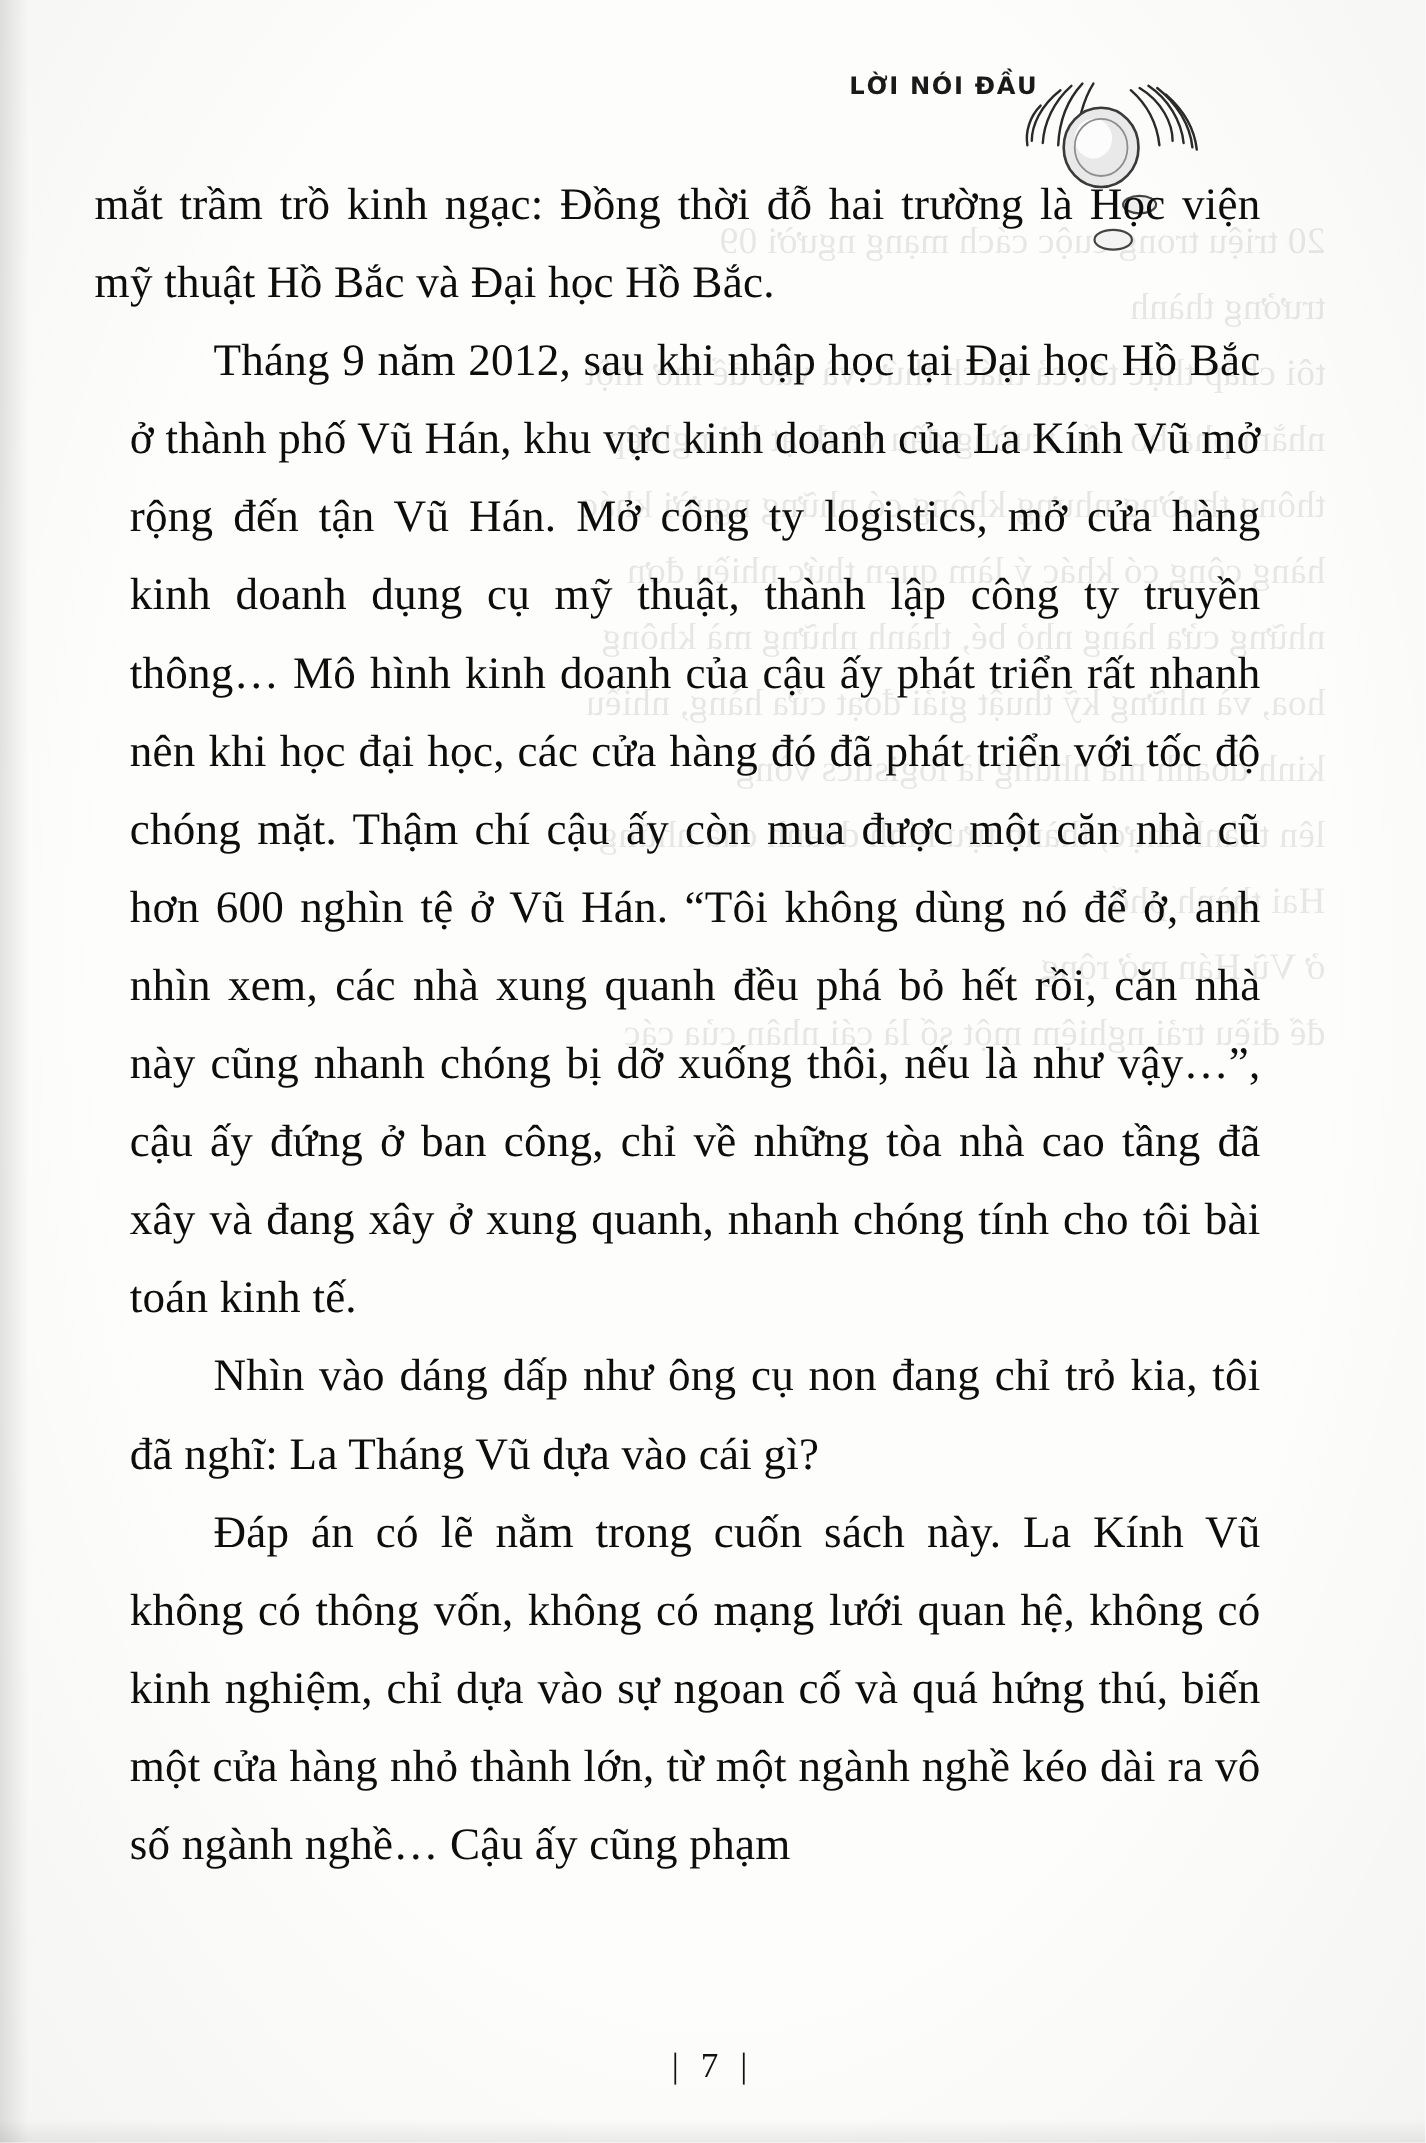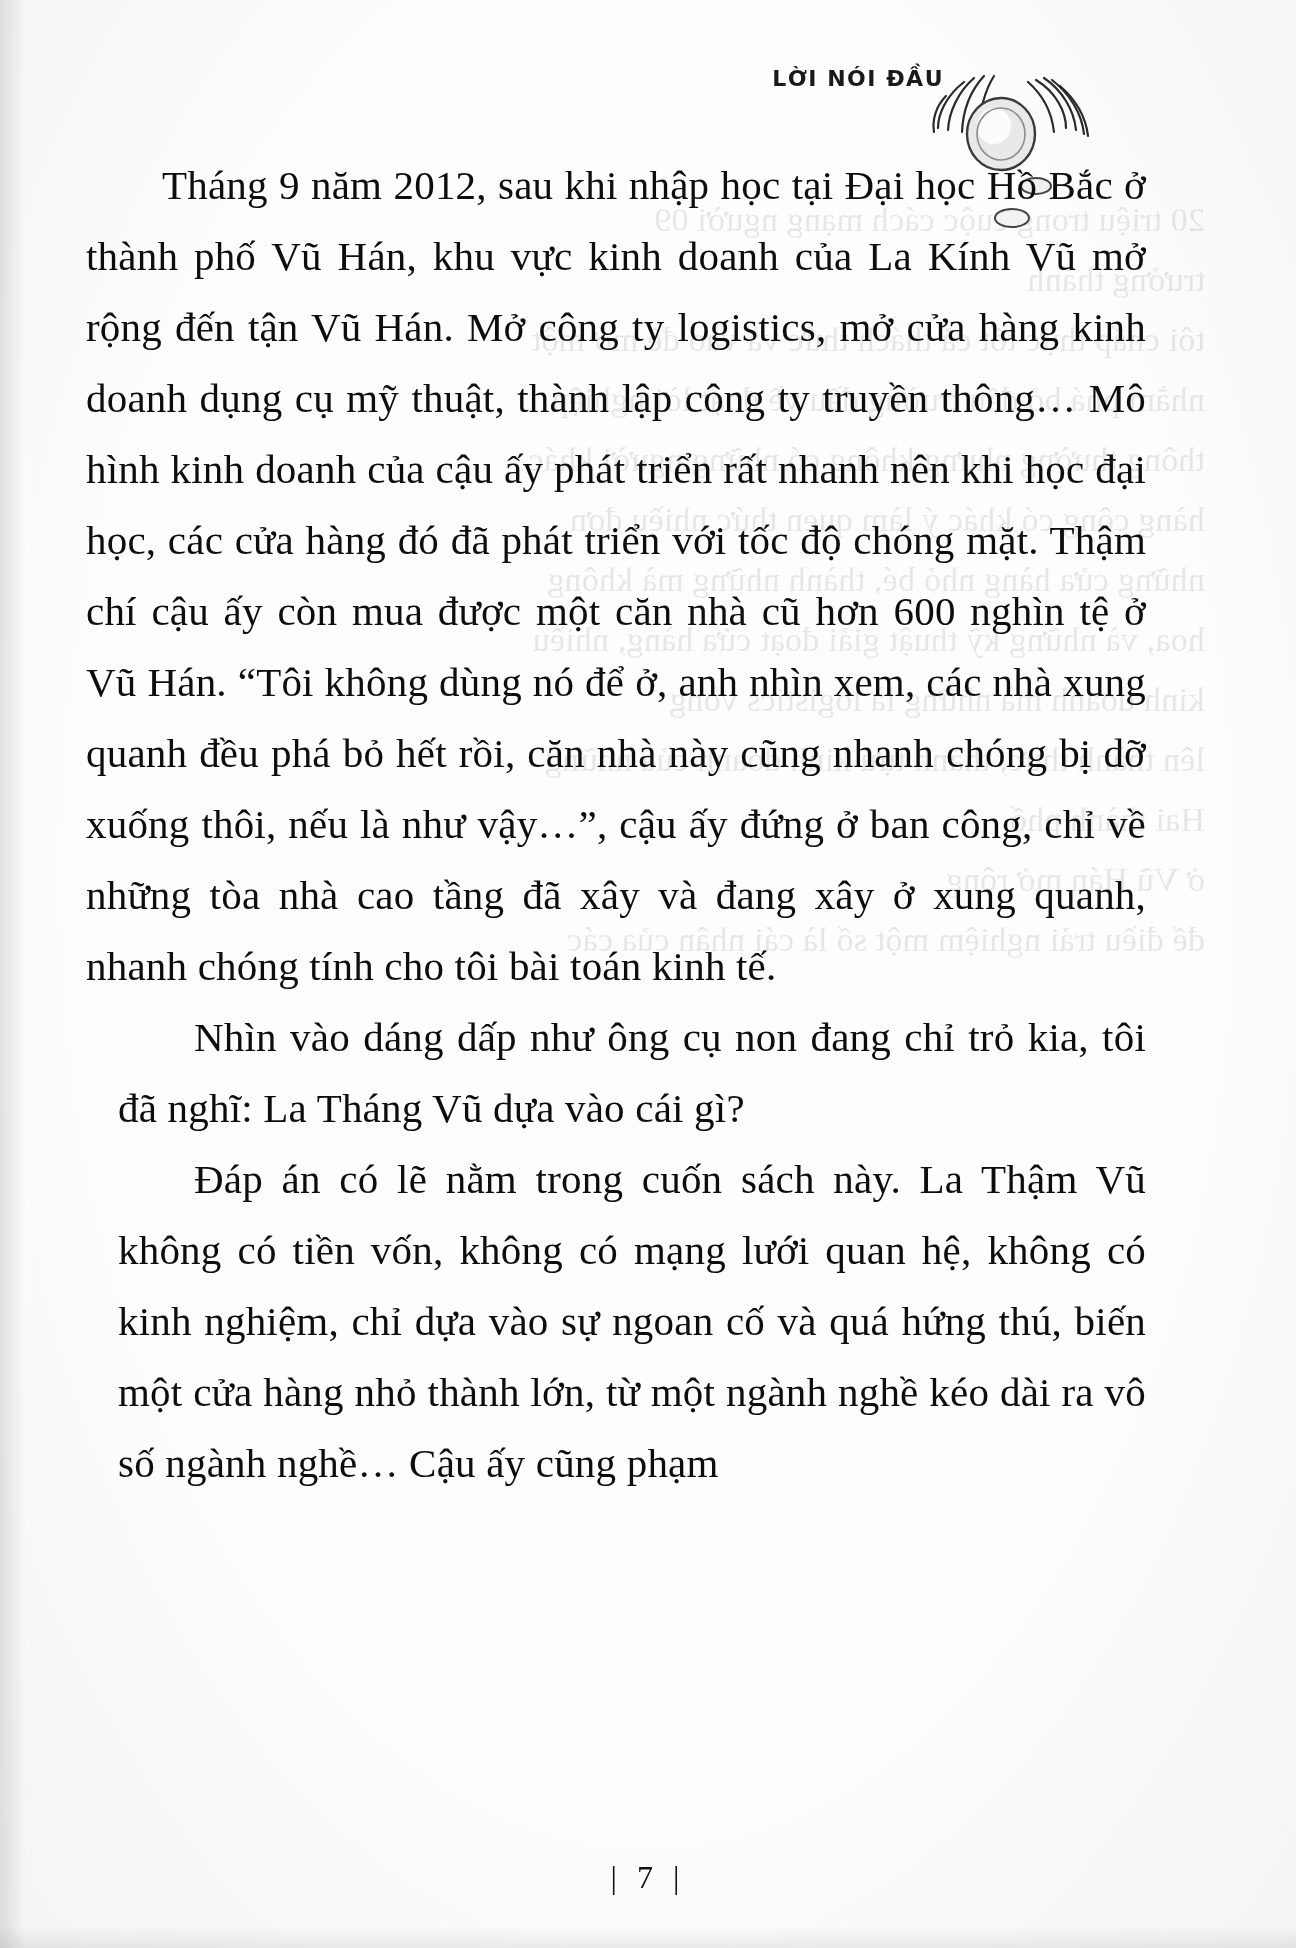--- a/index.html
+++ b/index.html
@@ -190,19 +190,20 @@
       <ellipse cx="115" cy="72" rx="34" ry="36" fill="#e9e9e9" stroke="#3a3a3a" stroke-width="2.4"></ellipse>
       <ellipse cx="108" cy="64" rx="17" ry="18" fill="#ffffff" opacity="0.85"></ellipse>
       <ellipse cx="115" cy="72" rx="24" ry="26" fill="none" stroke="#8d8d8d" stroke-width="1.6"></ellipse>
 
       <ellipse cx="150" cy="124" rx="15" ry="8" fill="#efefef" stroke="#444" stroke-width="2"></ellipse>
       <ellipse cx="126" cy="156" rx="17" ry="9" fill="#f3f3f3" stroke="#444" stroke-width="2"></ellipse>
     </svg>
   </header>
 
   <main id="content">
+    <p class="para">mắt trầm trồ kinh ngạc: Đồng thời đỗ hai trường là Học viện mỹ thuật Hồ Bắc và Đại học Hồ Bắc.</p>
     <p class="para indent">Tháng 9 năm 2012, sau khi nhập học tại Đại học Hồ Bắc ở thành phố Vũ Hán, khu vực kinh doanh của La Kính Vũ mở rộng đến tận Vũ Hán. Mở công ty logistics, mở cửa hàng kinh doanh dụng cụ mỹ thuật, thành lập công ty truyền thông… Mô hình kinh doanh của cậu ấy phát triển rất nhanh nên khi học đại học, các cửa hàng đó đã phát triển với tốc độ chóng mặt. Thậm chí cậu ấy còn mua được một căn nhà cũ hơn 600 nghìn tệ ở Vũ Hán. “Tôi không dùng nó để ở, anh nhìn xem, các nhà xung quanh đều phá bỏ hết rồi, căn nhà này cũng nhanh chóng bị dỡ xuống thôi, nếu là như vậy…”, cậu ấy đứng ở ban công, chỉ về những tòa nhà cao tầng đã xây và đang xây ở xung quanh, nhanh chóng tính cho tôi bài toán kinh tế.</p>
     <p class="para indent">Nhìn vào dáng dấp như ông cụ non đang chỉ trỏ kia, tôi đã nghĩ: La Tháng Vũ dựa vào cái gì?</p>
-    <p class="para indent">Đáp án có lẽ nằm trong cuốn sách này. La Thậm Vũ không có tiền vốn, không có mạng lưới quan hệ, không có kinh nghiệm, chỉ dựa vào sự ngoan cố và quá hứng thú, biến một cửa hàng nhỏ thành lớn, từ một ngành nghề kéo dài ra vô số ngành nghề… Cậu ấy cũng phạm</p>
+    <p class="para indent">Đáp án có lẽ nằm trong cuốn sách này. La Kính Vũ không có thông vốn, không có mạng lưới quan hệ, không có kinh nghiệm, chỉ dựa vào sự ngoan cố và quá hứng thú, biến một cửa hàng nhỏ thành lớn, từ một ngành nghề kéo dài ra vô số ngành nghề… Cậu ấy cũng phạm</p>
   </main>
 
   <div id="folio">| 7 |</div>
 </div>
 
 </body></html>

